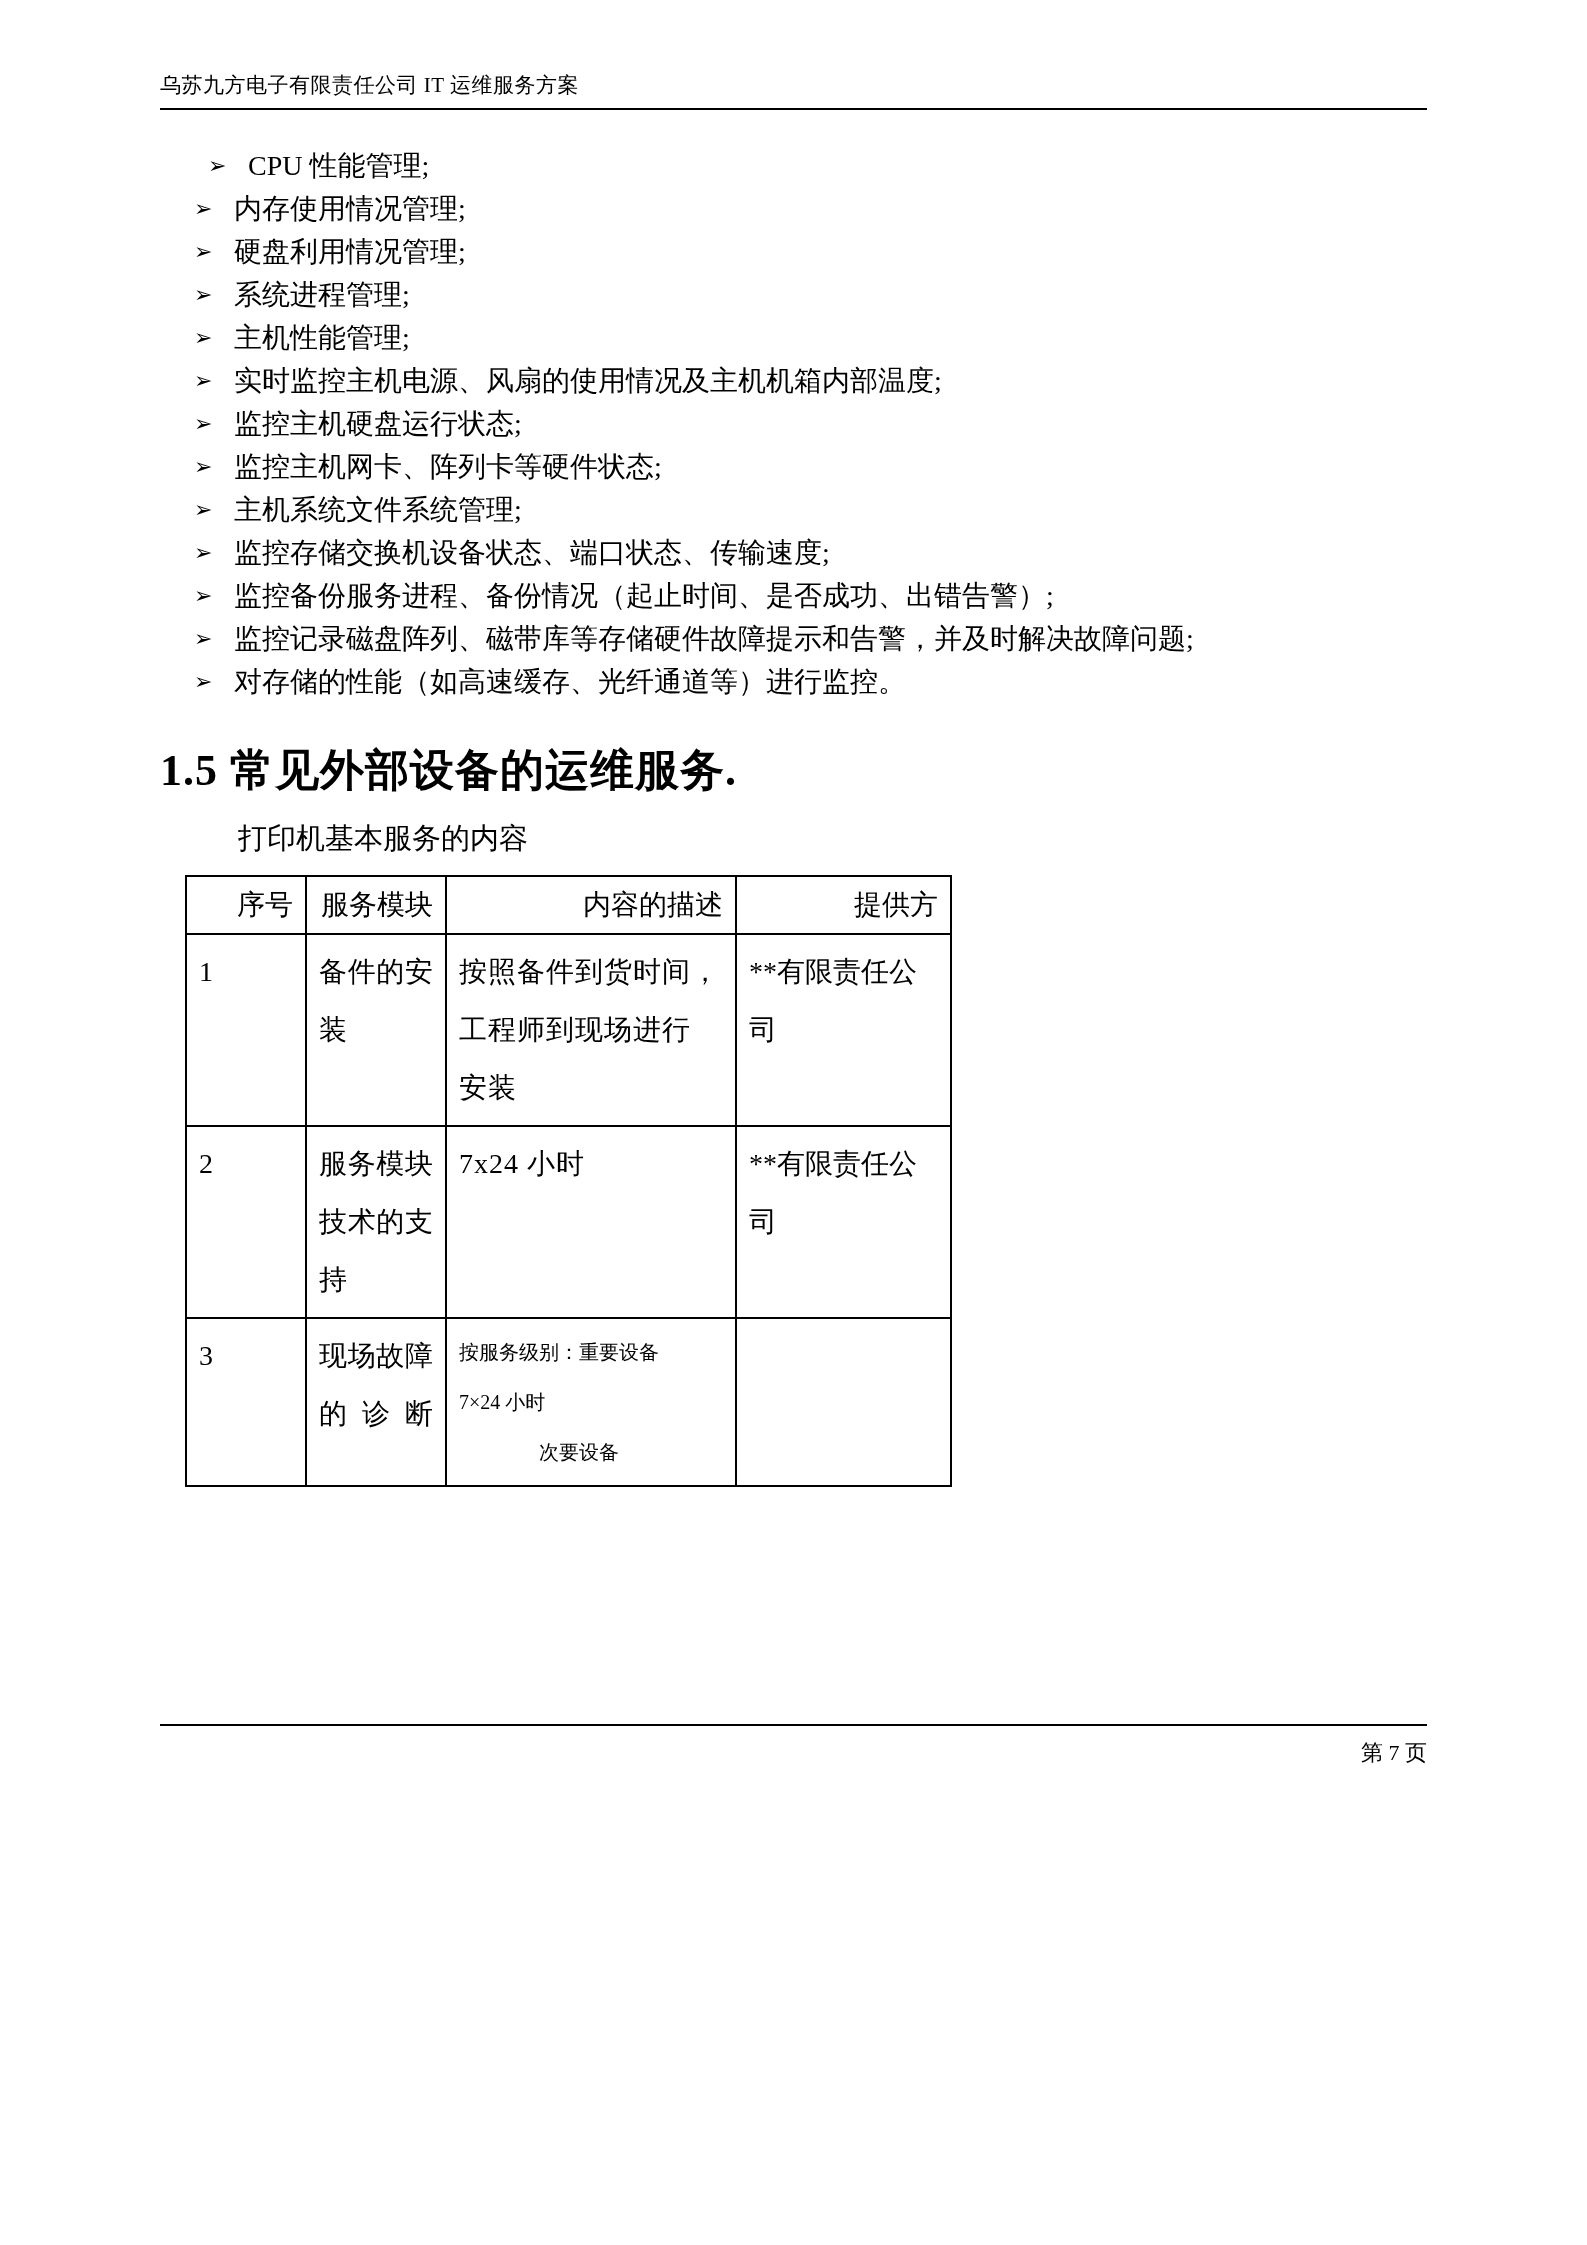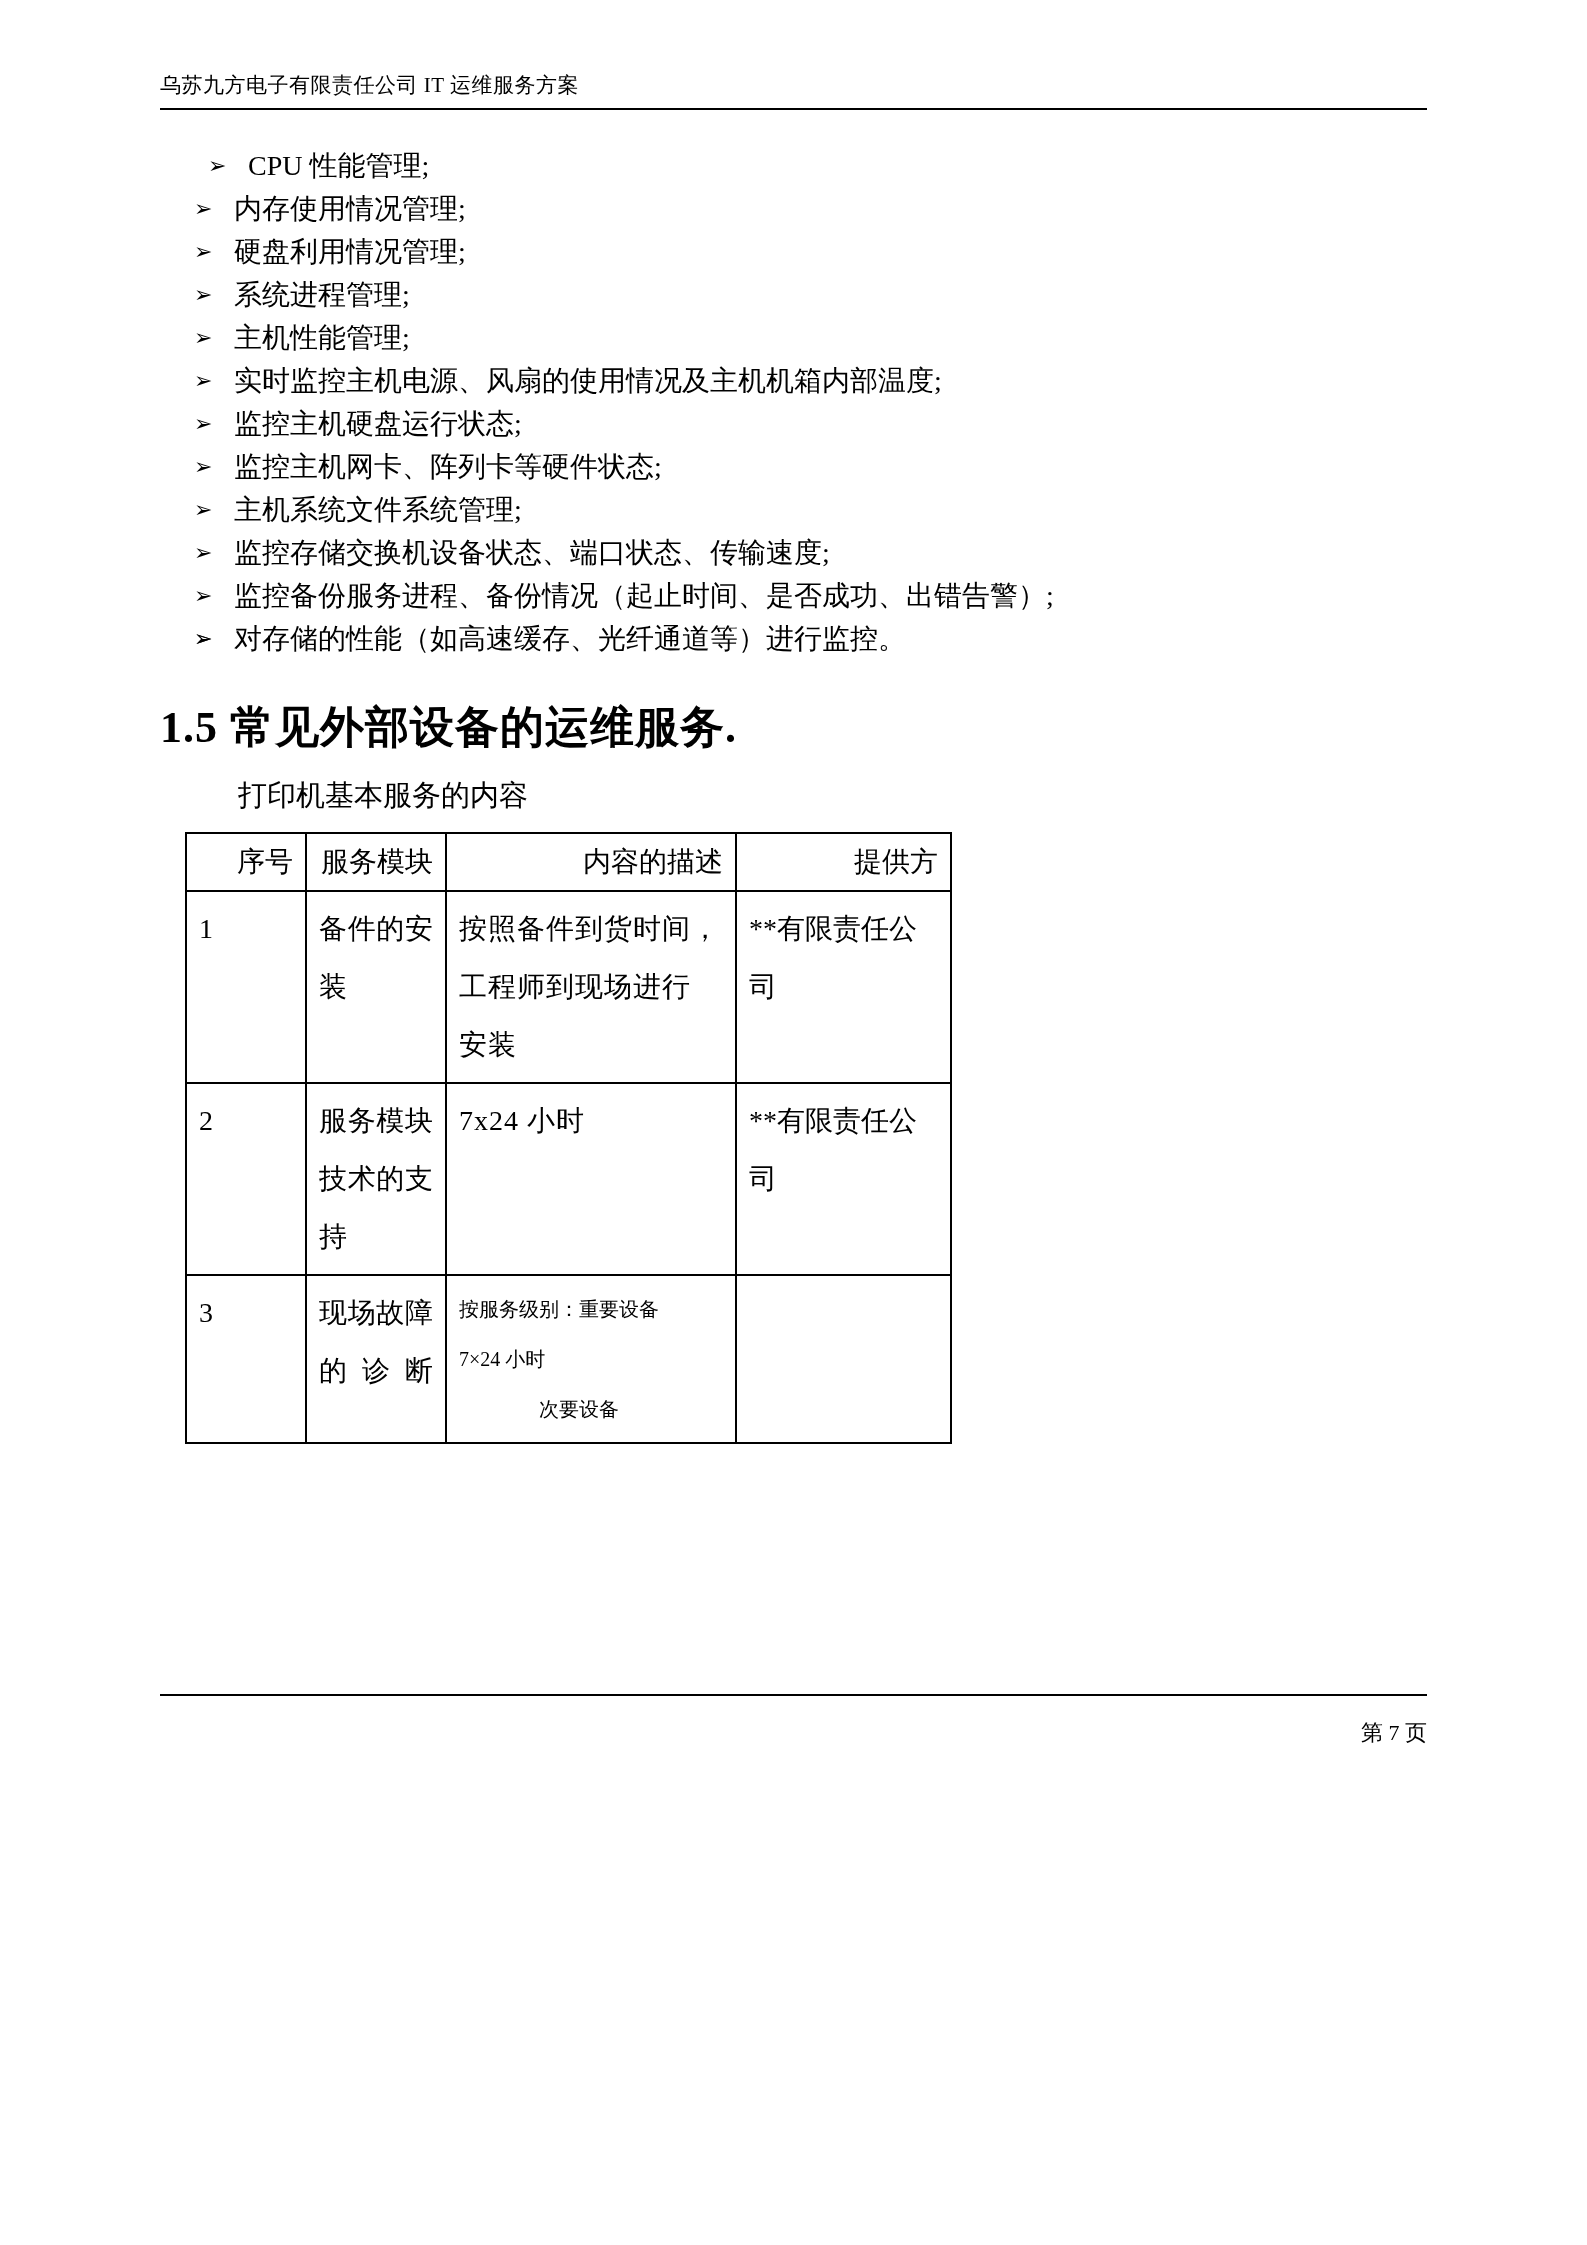--- a/index.html
+++ b/index.html
@@ -102,23 +102,23 @@
     line-height: 50px;
     letter-spacing: 0;
   }
   .cell-no-indent { padding-left: 64px; }
 
   
   .page-footer {
     position: absolute;
     left: 160px;
     right: 160px;
-    bottom: 80px;
+    bottom: 60px;
     border-top: 2px solid #000;
-    padding-top: 22px;
+    padding-top: 12px;
     text-align: right;
     font-size: 22px;
     line-height: 30px;
   }
 </style>
 </head>
 <body>
 
 <div class="page">
   <div class="content">
@@ -167,20 +167,21 @@
       <li>
         <span class="bullet-marker">➢</span>
         <span>监控存储交换机设备状态、端口状态、传输速度;</span>
       </li>
       <li>
         <span class="bullet-marker">➢</span>
         <span>监控备份服务进程、备份情况（起止时间、是否成功、出错告警）;</span>
       </li>
       <li>
         <span class="bullet-marker">➢</span>
+        <span>监控记录磁盘阵列、磁带库等存储硬件故障提示和告警，并及时解决故障问题;</span>
       </li>
       <li>
         <span class="bullet-marker">➢</span>
         <span>对存储的性能（如高速缓存、光纤通道等）进行监控。</span>
       </li>
     </ul>
 
     <h1 class="section-heading">1.5 常见外部设备的运维服务.</h1>
 
 

